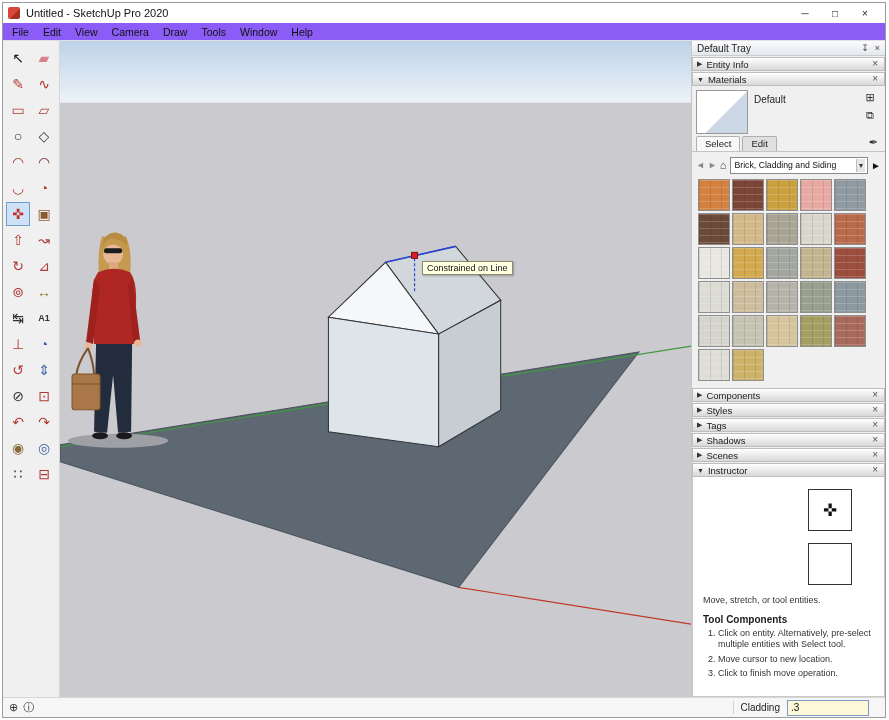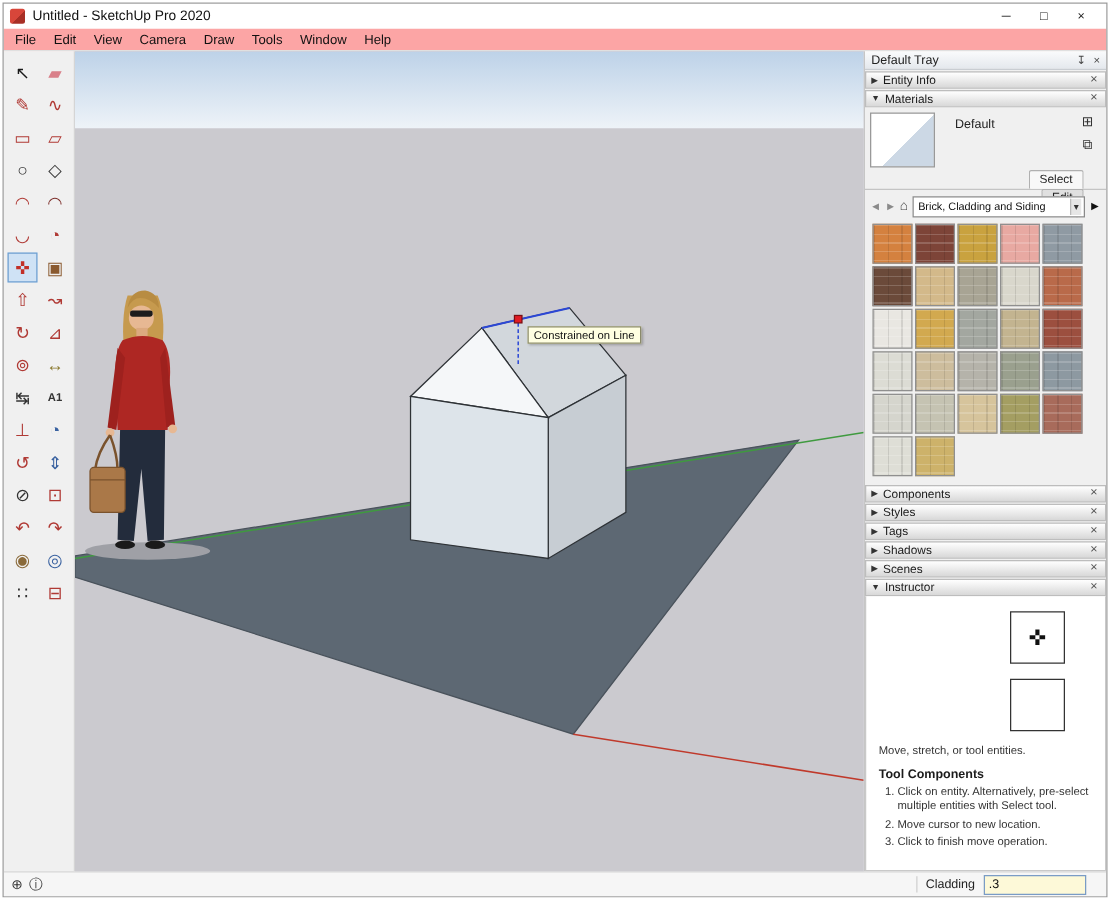--- a/index.html
+++ b/index.html
@@ -6,21 +6,21 @@
   html,body { margin:0; padding:0; background:#ffffff; font-family:"Liberation Sans", sans-serif; }
   .window{ width:884px; height:716px; margin:2px 0 0 2px; border:1px solid #9b9b9b; display:flex; flex-direction:column; background:#fff; overflow:hidden; }
 
   
   .titlebar{ height:20px; display:flex; align-items:center; padding:0 5px; background:#fff; font-size:11px; color:#111; flex:0 0 auto; }
   .app-icon{ width:12px; height:12px; margin-right:6px; background:linear-gradient(135deg,#d8463a 55%,#a82f26 55%); border-radius:2px; }
   .win-controls{ margin-left:auto; display:flex; }
   .win-btn{ width:30px; height:19px; display:flex; align-items:center; justify-content:center; font-size:10px; color:#222; }
 
   
-  .menubar{ height:18px; display:flex; align-items:center; background:#fca5a5; border-bottom:1px solid #e0e0e0; font-size:10.5px; color:#111; padding-left:2px; flex:0 0 auto; }
+  .menubar{ height:18px; display:flex; align-items:center; background:#8b5cf6; border-bottom:1px solid #e0e0e0; font-size:10.5px; color:#111; padding-left:2px; flex:0 0 auto; }
   .menu-item{ padding:2px 7px; }
 
   .main{ flex:1; display:flex; min-height:0; }
 
   
   .toolbar{ width:57px; flex:0 0 auto; background:#f0f0f0; border-right:1px solid #d5d5d5; padding:5px 0 0 3px; display:grid; grid-template-columns:25px 25px; gap:2px 1px; align-content:start; }
   .tool{ width:24px; height:24px; display:flex; align-items:center; justify-content:center; font-size:14px; line-height:1; border:1px solid transparent; }
   .tool.selected{ background:#cfe2f5; border:1px solid #6f9fd0; }
 
   
@@ -30,26 +30,26 @@
 
   
   .tray{ width:194px; flex:0 0 auto; background:#f0f0f0; border-left:1px solid #c6c6c6; display:flex; flex-direction:column; overflow:hidden; }
   .tray-titlebar{ height:15px; flex:0 0 auto; display:flex; align-items:center; padding:0 5px; font-size:10px; color:#222; background:linear-gradient(#fafbfc,#e4e8ed); border-bottom:1px solid #c9cdd2; }
   .tray-titlebar .t-icons{ margin-left:auto; display:flex; gap:6px; font-size:9px; color:#444; }
   .ph{ height:14px; flex:0 0 auto; background:linear-gradient(#ffffff,#d8d8d8); border:1px solid #bdbdbd; display:flex; align-items:center; padding:0 4px; font-size:9.5px; color:#1a1a1a; margin-top:1px; }
   .ph .chev{ font-size:7px; margin-right:4px; color:#333; }
   .ph .x{ margin-left:auto; font-size:10px; color:#555; padding:0 2px; line-height:1; }
 
   .mat-body{ flex:0 0 auto; background:#f0f0f0; }
-  .mat-top{ display:flex; gap:16px; padding:4px 4px 2px 4px; }
+  .mat-top{ display:flex; gap:6px; padding:4px 4px 2px 4px; }
   .mat-thumb{ width:52px; height:44px; background:linear-gradient(135deg,#ffffff 55%,#ccd8e5 55%); border:1px solid #999; }
   .mat-name{ font-size:10px; color:#222; padding-top:4px; }
   .mat-btns{ margin-left:auto; display:flex; flex-direction:column; gap:3px; padding-right:3px; }
   .icon-btn{ width:16px; height:15px; display:flex; align-items:center; justify-content:center; font-size:11px; color:#333; }
-  .mat-tabs-row{ display:flex; align-items:flex-end; padding:0 16px; border-bottom:1px solid #c4c4c4; height:16px;flex-direction:column; }
+  .mat-tabs-row{ display:flex; align-items:flex-end; padding:0 4px; border-bottom:1px solid #c4c4c4; height:16px; }
   .tab{ font-size:9.5px; padding:1px 8px 2px; border:1px solid #b0b0b0; border-bottom:none; background:#e0e0e0; margin-right:2px; border-radius:2px 2px 0 0; color:#222; }
   .tab.active{ background:#f8f8f8; }
   .eyedropper{ margin-left:auto; font-size:11px; color:#333; padding:0 3px 2px; }
   .mat-nav{ display:flex; align-items:center; gap:3px; padding:4px 4px 2px; height:24px; }
   .nav-btn{ font-size:9px; color:#8a8a8a; }
   .home-btn{ font-size:11px; color:#444; }
   .dropdown{ flex:1; height:17px; border:1px solid #8a8a8a; background:#fff; display:flex; align-items:center; font-size:8.7px; padding:0 2px 0 4px; color:#111; min-width:0; }
   .dropdown .lbl{ white-space:nowrap; overflow:hidden; }
   .dropdown .chev-down{ margin-left:auto; font-size:8px; color:#333; background:#e6e6e6; border-left:1px solid #bbb; padding:2px 2px; }
   .detail-btn{ font-size:10px; color:#111; }

